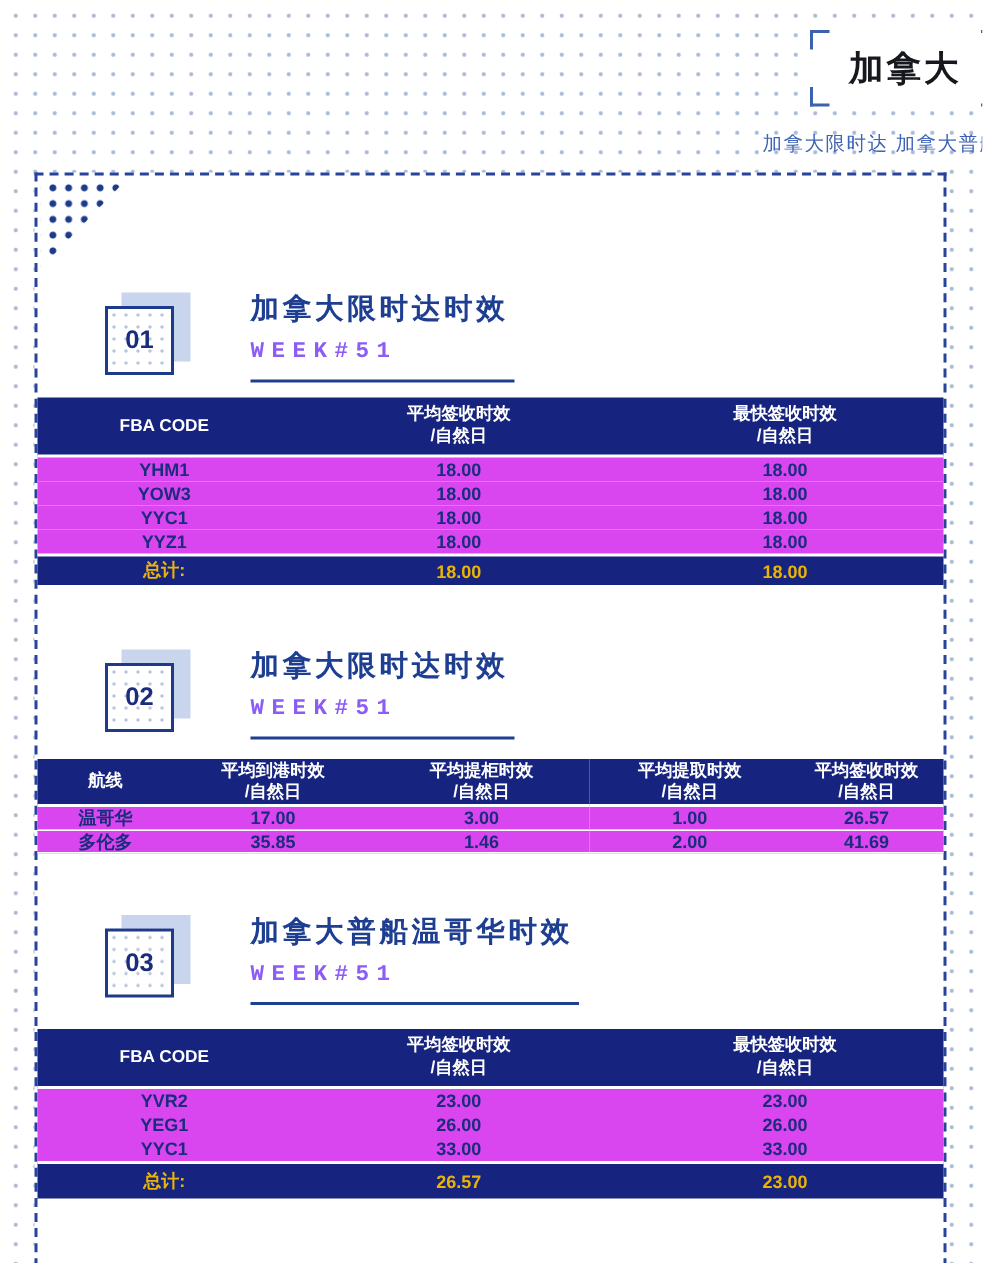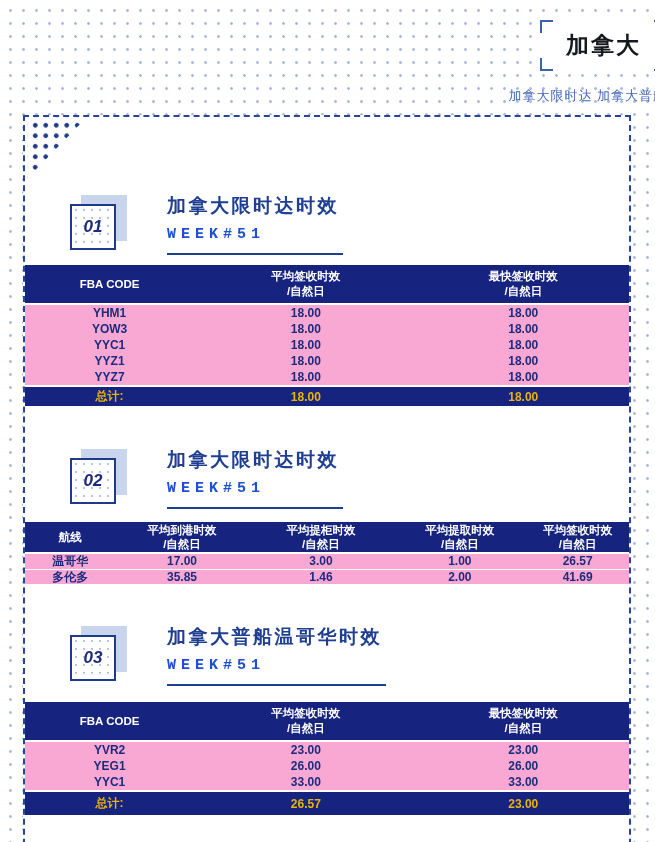--- a/index.html
+++ b/index.html
@@ -44,46 +44,46 @@
     background-image:radial-gradient(circle, #1e3a8a 2px, rgba(30,58,138,0) 2.6px);
     background-size:10.5px 10.5px; background-position:3px 3px;
     clip-path:polygon(0 0, 100% 0, 0 100%);
   }
 
   
   .sec-head { position:relative; height:70px; }
   .sec-head.h2 { height:73px; margin-top:43px; }
   .sec-head.h3 { height:76px; margin-top:41px; }
   .sec-head.h1s { margin-top:78px; }
-  .badge-wrap { position:absolute; left:45px; top:9px; width:46px; height:46px;font-style:italic; }
+  .badge-wrap { position:absolute; left:45px; top:9px; width:46px; height:46px; }
   .badge-shadow {
     position:absolute; left:11px; top:-9px; width:46px; height:46px; background:#c9d5ec;
   }
   .badge {
     position:absolute; left:0; top:0; width:46px; height:46px;
     background:#ffffff; border:2px solid #1e3a8a;
     background-image:radial-gradient(circle, #b8c6e0 0.9px, rgba(184,198,224,0) 1.3px);
     background-size:8px 8px;
     display:flex; align-items:center; justify-content:center;
     font-size:17px; font-weight:bold; color:#1b2c7d;
   }
   .sec-titles { position:absolute; left:142px; top:-2px; display:inline-block;
     border-bottom:2px solid #1e3e92; padding-bottom:10px; padding-right:4px;font-family:Liberation Mono, monospace; }
   .sec-title { font-size:19px; font-weight:bold; color:#1e3e92; letter-spacing:2.5px; }
-  .sec-week  { font-size:15px; font-weight:bold; color:#1d4ed8; letter-spacing:5px; margin-top:7px; }
+  .sec-week  { font-size:15px; font-weight:bold; color:#8b5cf6; letter-spacing:5px; margin-top:7px; }
 
   
   table { width:100%; border-collapse:collapse; table-layout:fixed; }
   thead th {
     background:#16247f; color:#ffffff; font-size:11.5px; font-weight:bold;
     text-align:center; line-height:15px; padding:4px 2px;
     border-bottom:2px solid #ffffff;
   }
   tbody td {
-    background:#f9a8d4; color:#1b2c7d; font-size:12px; font-weight:bold;
+    background:#d946ef; color:#1b2c7d; font-size:12px; font-weight:bold;
     text-align:center; height:16px; line-height:16px; padding:0 2px;
   }
   tfoot td {
     background:#16247f; color:#eab308; font-size:12px; font-weight:bold;
     text-align:center; height:19px; padding:1px 12px;
     border-top:2px solid #ffffff;
   }
   table.tbl-1 thead th { line-height:14px; padding:1px 2px; }
   table.tbl-1 tbody td { height:14.5px; line-height:14.5px; border-bottom:1px solid #ffffff; }
   table.tbl-2 tfoot td { height:24px; }
@@ -149,25 +149,20 @@
             <td>18.00</td>
             <td>18.00</td>
           </tr>
           <tr>
             <td>YYC1</td>
             <td>18.00</td>
             <td>18.00</td>
           </tr>
           <tr>
             <td>YYZ1</td>
-            <td>18.00</td>
-            <td>18.00</td>
-          </tr>
-          <tr>
-            <td>YYZ7</td>
             <td>18.00</td>
             <td>18.00</td>
           </tr>
         </tbody>
         <tfoot>
           <tr>
             <td>总计:</td>
             <td>18.00</td>
             <td>18.00</td>
           </tr>

